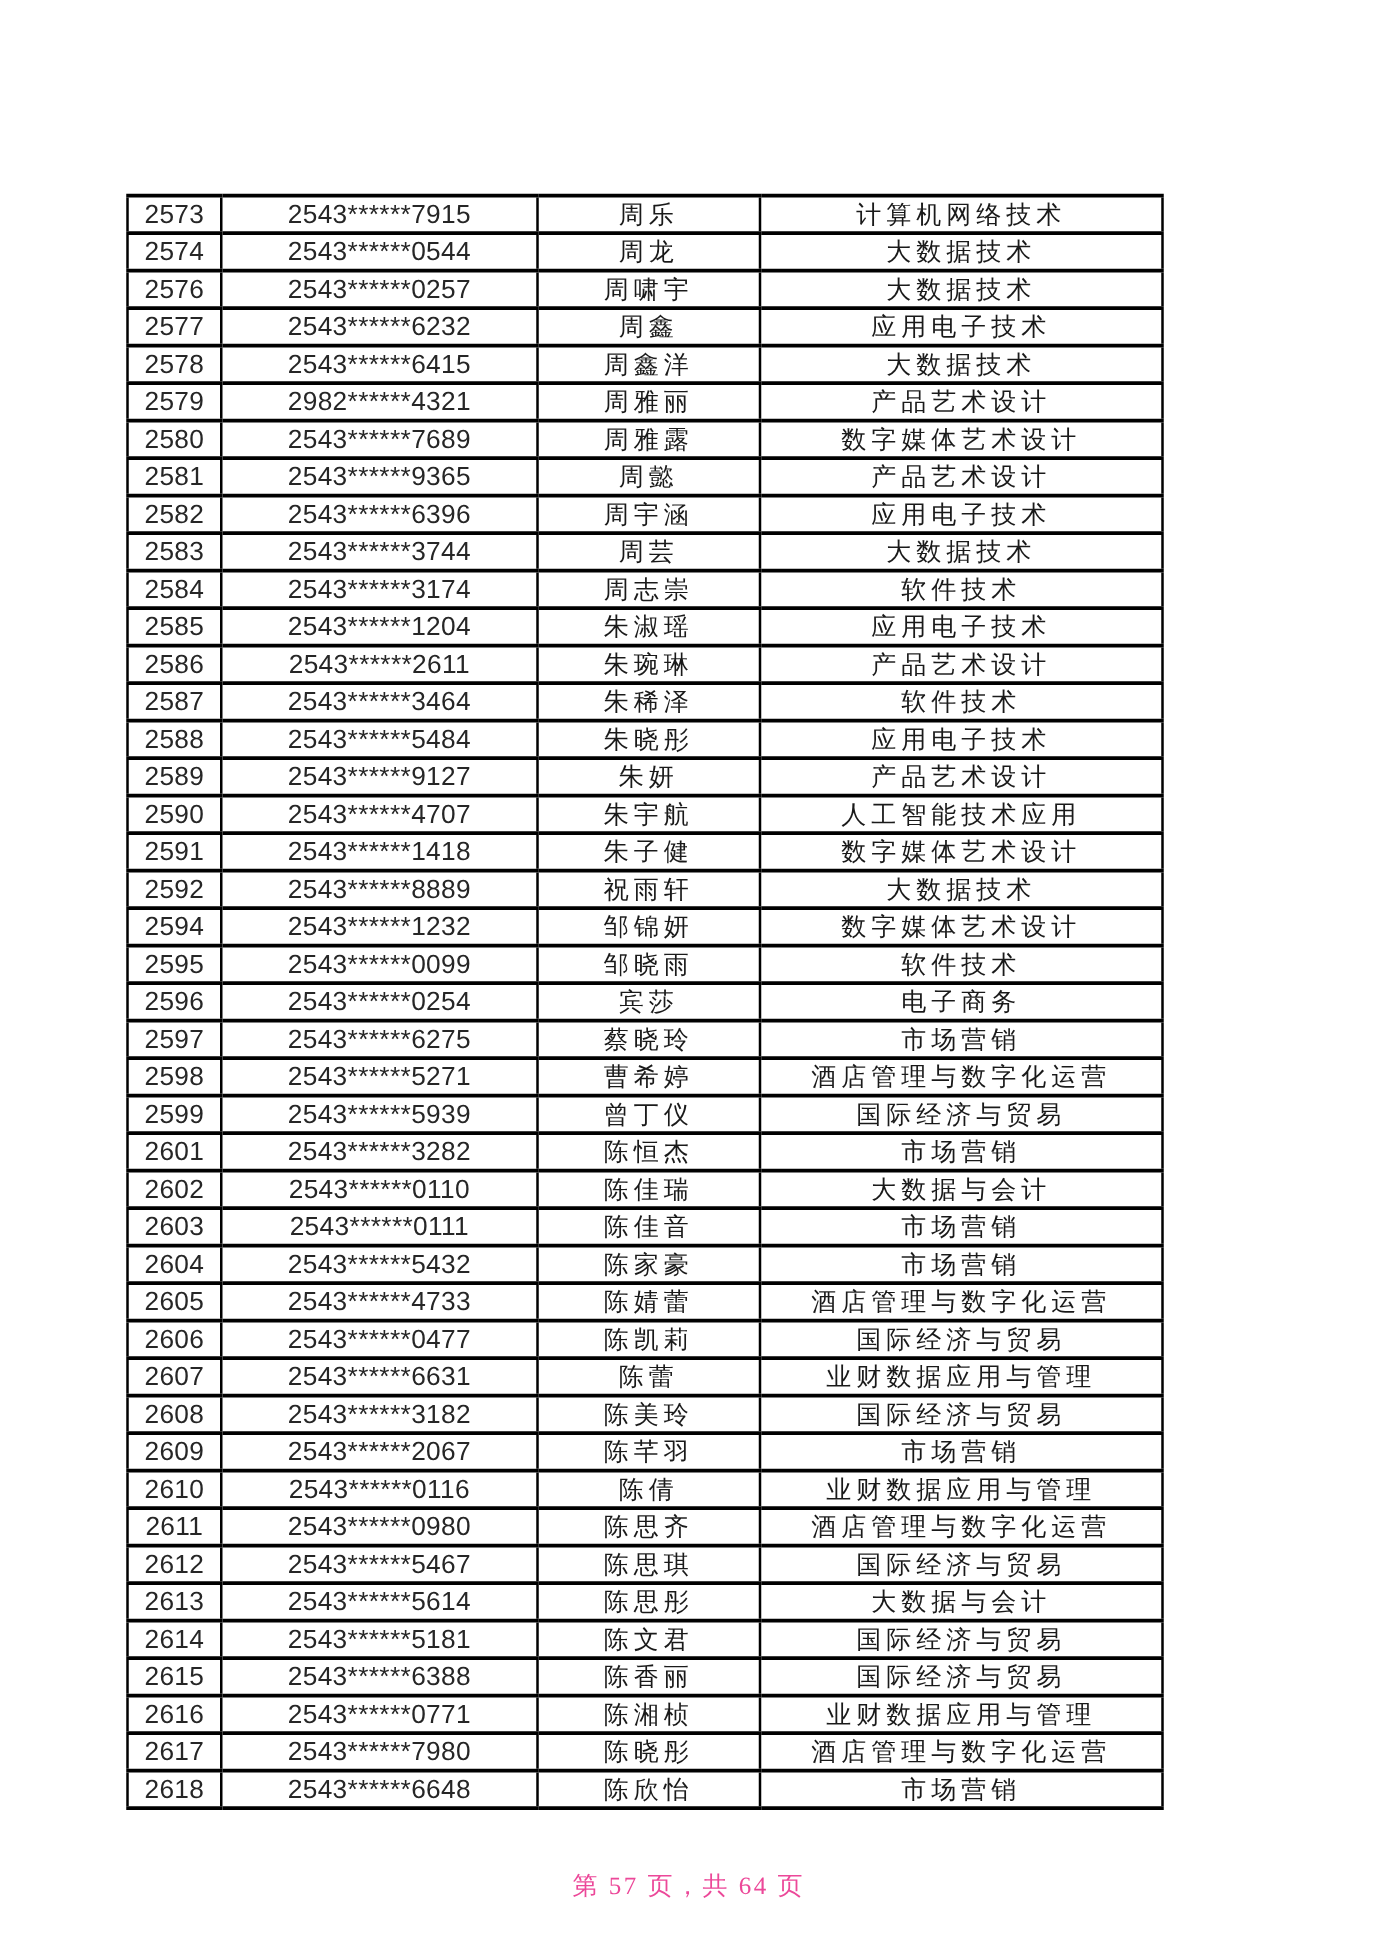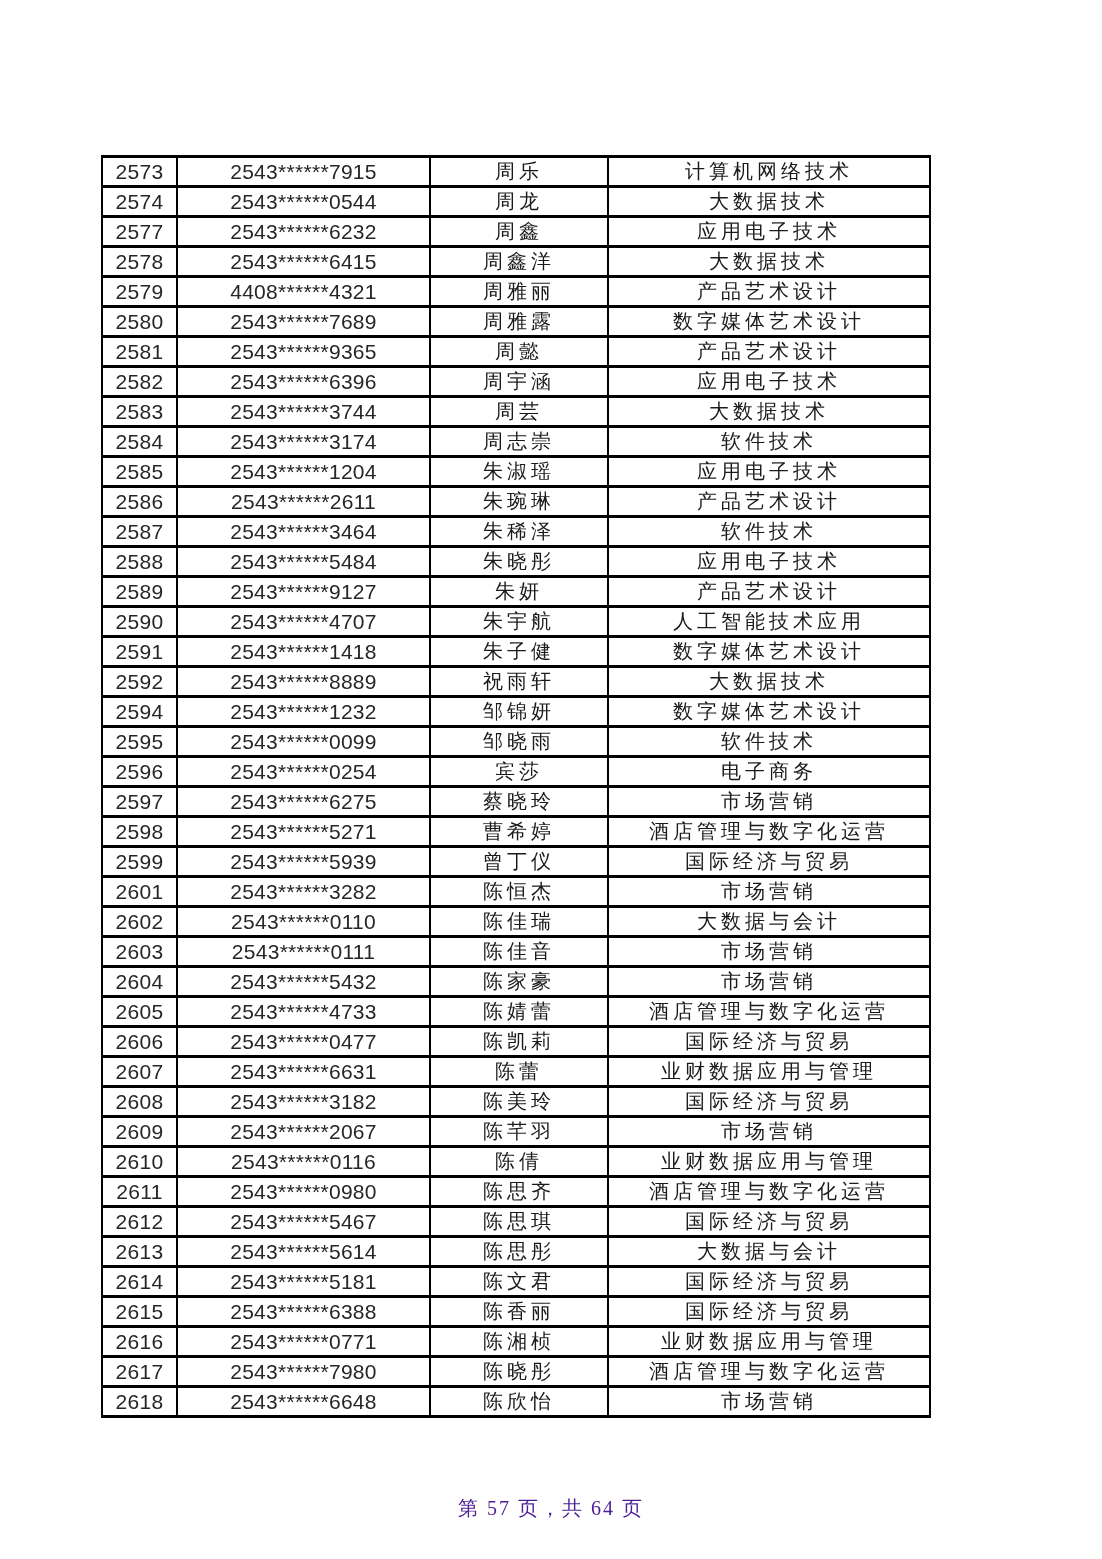--- a/index.html
+++ b/index.html
@@ -51,21 +51,21 @@
   }
   .footer {
     position: absolute;
     left: 0;
     top: 1473px;
     width: 100%;
     text-align: center;
     font-family: "Liberation Serif", serif;
     font-size: 20px;
     letter-spacing: 2px;
-    color: #4c1d95;
+    color: #ec4899;
   }
 </style>
 </head>
 <body>
 
 <div class="page">
 
   <table class="roster">
     <colgroup>
       <col style="width:75px">
@@ -80,34 +80,40 @@
           <td class="cjk">周乐</td>
           <td class="cjk">计算机网络技术</td>
         </tr>
         <tr>
           <td class="num">2574</td>
           <td class="num">2543******0544</td>
           <td class="cjk">周龙</td>
           <td class="cjk">大数据技术</td>
         </tr>
         <tr>
+          <td class="num">2576</td>
+          <td class="num">2543******0257</td>
+          <td class="cjk">周啸宇</td>
+          <td class="cjk">大数据技术</td>
+        </tr>
+        <tr>
           <td class="num">2577</td>
           <td class="num">2543******6232</td>
           <td class="cjk">周鑫</td>
           <td class="cjk">应用电子技术</td>
         </tr>
         <tr>
           <td class="num">2578</td>
           <td class="num">2543******6415</td>
           <td class="cjk">周鑫洋</td>
           <td class="cjk">大数据技术</td>
         </tr>
         <tr>
           <td class="num">2579</td>
-          <td class="num">4408******4321</td>
+          <td class="num">2982******4321</td>
           <td class="cjk">周雅丽</td>
           <td class="cjk">产品艺术设计</td>
         </tr>
         <tr>
           <td class="num">2580</td>
           <td class="num">2543******7689</td>
           <td class="cjk">周雅露</td>
           <td class="cjk">数字媒体艺术设计</td>
         </tr>
         <tr>

